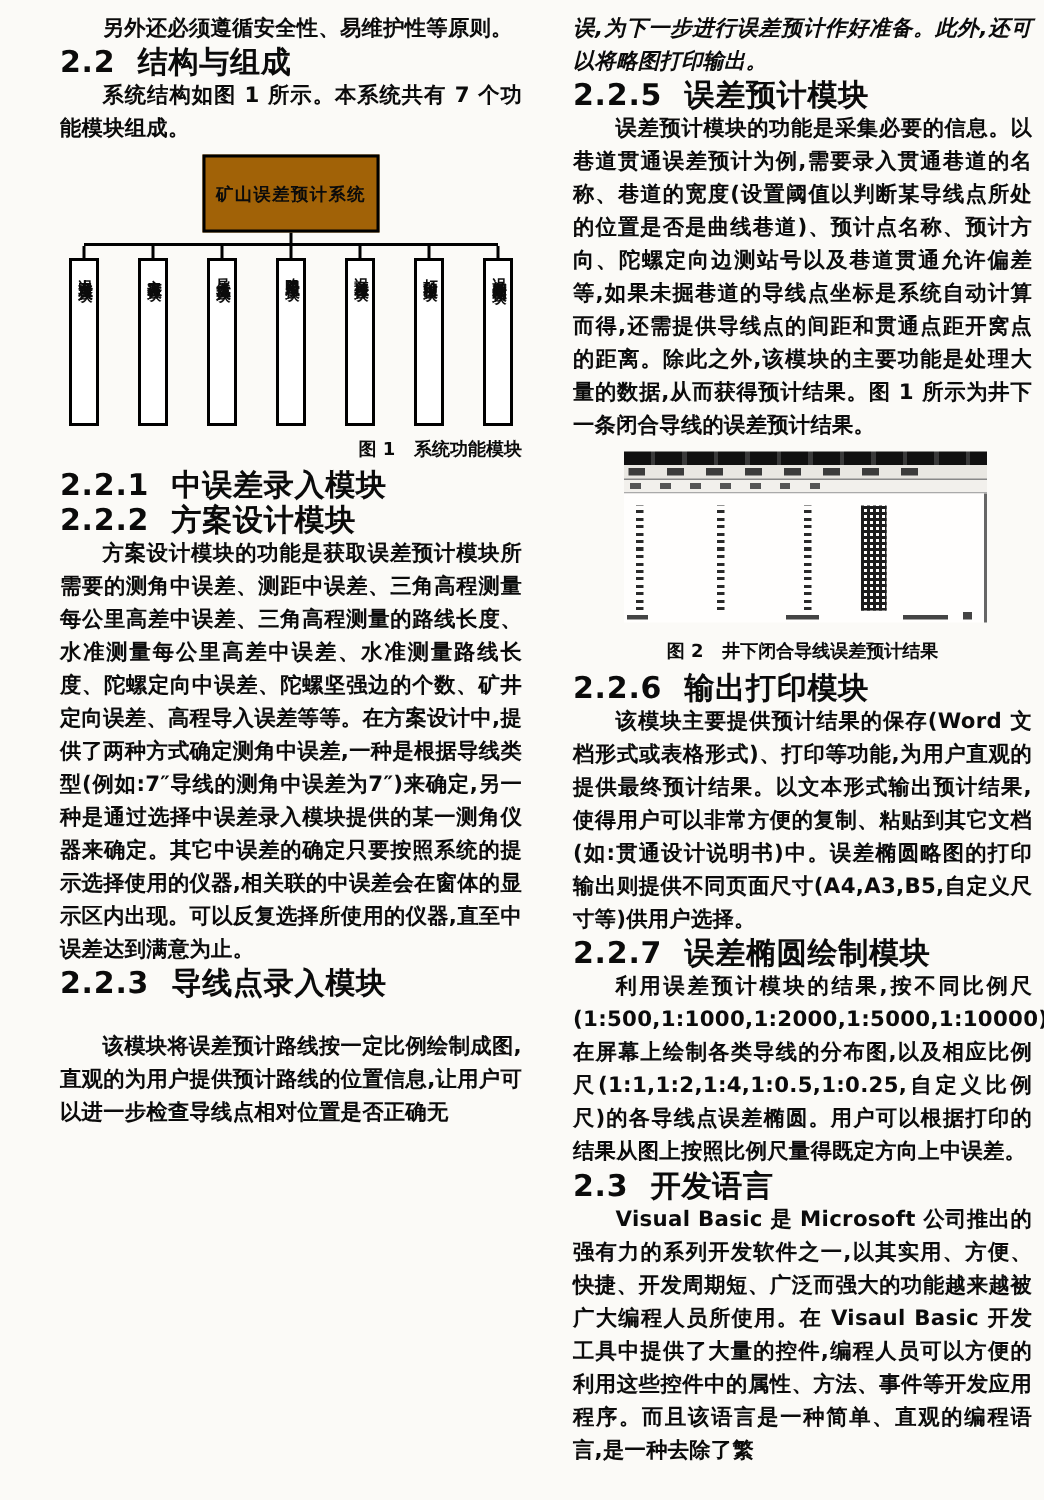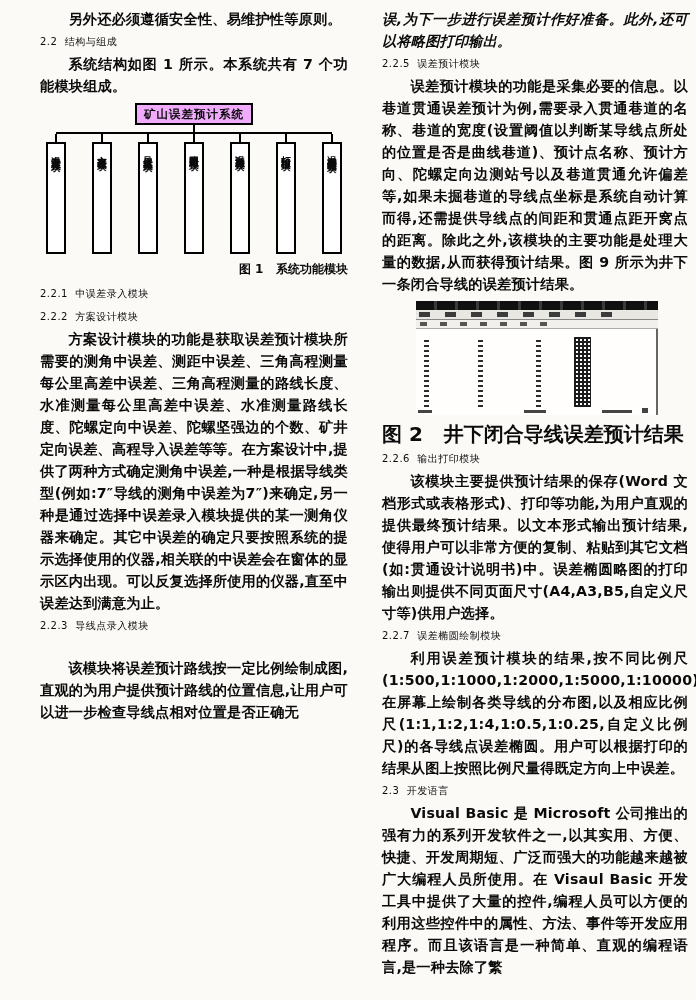--- a/index.html
+++ b/index.html
@@ -16,29 +16,29 @@
     display:flex;gap:34px;
   }
   .col{width:308px;}
   .col-right{width:306px;}
   p.body{
     margin:0;font-size:14.2px;line-height:22px;
     text-align:justify;text-indent:2em;letter-spacing:.2px;
   }
   p.body.noindent{text-indent:0;font-style:italic;}
   h3.sec{
-    margin:0;font-size:10px;line-height:23px;font-weight:normal;
+    margin:0;font-size:20px;line-height:23px;font-weight:bold;
     white-space:pre-wrap;letter-spacing:.5px;
   }
   
   .fig1{margin:6px 0 2px 0;}
   .fig1-rootwrap{display:flex;justify-content:center;}
   .fig1-root{
-    border:2px solid #000;background:#f0abfc;
-    font-size:11.5px;line-height:14px;padding:2px 7px;letter-spacing:1px;
+    border:2px solid #000;background:#a16207;
+    font-size:11.5px;line-height:14px;padding:17px 7px;letter-spacing:1px;
   }
   .fig1-vstub{width:2px;height:7px;background:#000;margin:0 auto;}
   .fig1-hline{height:2px;background:#000;margin:0 16px;}
   .fig1-row{display:flex;justify-content:space-between;padding:0 6px;}
   .mod{display:flex;flex-direction:column;align-items:center;}
   .mod-stub{width:2px;height:8px;background:#000;}
   .mod-box{
     box-sizing:border-box;border:2px solid #000;background:#fff;
     writing-mode:vertical-rl;text-orientation:upright;
     font-size:9.5px;line-height:14px;letter-spacing:1px;
@@ -79,22 +79,22 @@
     background:
       repeating-linear-gradient(0deg,#1c1c1c 0 2px,transparent 2px 4px),
       repeating-linear-gradient(90deg,#1c1c1c 0 2px,transparent 2px 4px);
   }
   .f2-smudge{position:absolute;bottom:2px;height:3px;background:#444;}
   .f2-smudge.s1{left:2px;width:14px;}
   .f2-smudge.s2{left:108px;width:22px;}
   .f2-smudge.s3{left:186px;width:30px;}
   .f2-smudge.s4{right:8px;width:6px;height:5px;}
   .fig2-caption{
-    margin:8px 0 2px 0;
-    font-size:20px;line-height:22px;font-weight:bold;white-space:pre-wrap;
+    margin:8px 0 2px 0;text-align:center;
+    font-size:12px;line-height:22px;font-weight:bold;white-space:pre-wrap;
   }
   .lost-line{height:20px;}
 </style>
 </head>
 <body>
 
 <div class="page">
 
   <div class="col">
 
@@ -153,21 +153,21 @@
 
     <p class="body">该模块将误差预计路线按一定比例绘制成图,直观的为用户提供预计路线的位置信息,让用户可以进一步检查导线点相对位置是否正确无</p>
 
   </div>
 
   <div class="col col-right">
 
     <p class="body noindent">误,为下一步进行误差预计作好准备。此外,还可以将略图打印输出。</p>
 
     <h3 class="sec">2.2.5  误差预计模块</h3>
-    <p class="body">误差预计模块的功能是采集必要的信息。以巷道贯通误差预计为例,需要录入贯通巷道的名称、巷道的宽度(设置阈值以判断某导线点所处的位置是否是曲线巷道)、预计点名称、预计方向、陀螺定向边测站号以及巷道贯通允许偏差等,如果未掘巷道的导线点坐标是系统自动计算而得,还需提供导线点的间距和贯通点距开窝点的距离。除此之外,该模块的主要功能是处理大量的数据,从而获得预计结果。图 9 所示为井下一条闭合导线的误差预计结果。</p>
+    <p class="body">误差预计模块的功能是采集必要的信息。以巷道贯通误差预计为例,需要录入贯通巷道的名称、巷道的宽度(设置阈值以判断某导线点所处的位置是否是曲线巷道)、预计点名称、预计方向、陀螺定向边测站号以及巷道贯通允许偏差等,如果未掘巷道的导线点坐标是系统自动计算而得,还需提供导线点的间距和贯通点距开窝点的距离。除此之外,该模块的主要功能是处理大量的数据,从而获得预计结果。图 1 所示为井下一条闭合导线的误差预计结果。</p>
 
     <div class="fig2">
       <div class="f2-win">
         <div class="f2-title"></div>
         <div class="f2-menu"></div>
         <div class="f2-tool"></div>
         <div class="f2-body">
           <div class="f2-col c1"></div>
           <div class="f2-col c2"></div>
           <div class="f2-col c3"></div>

